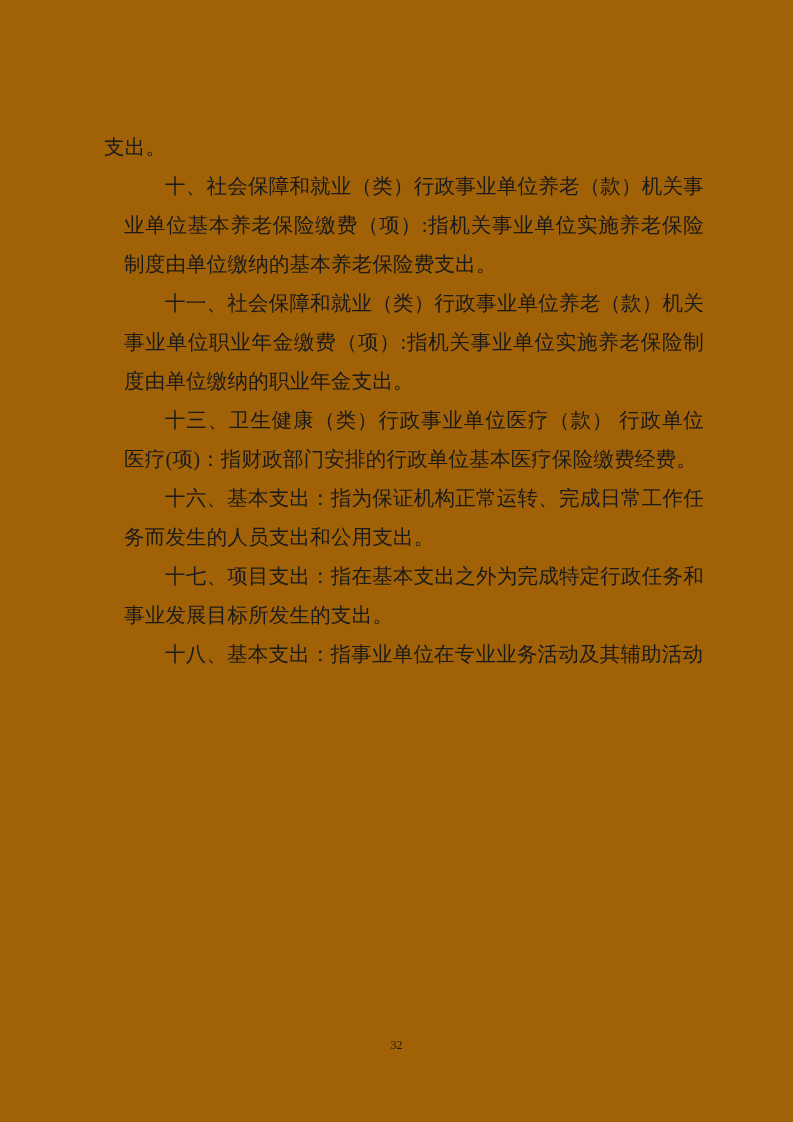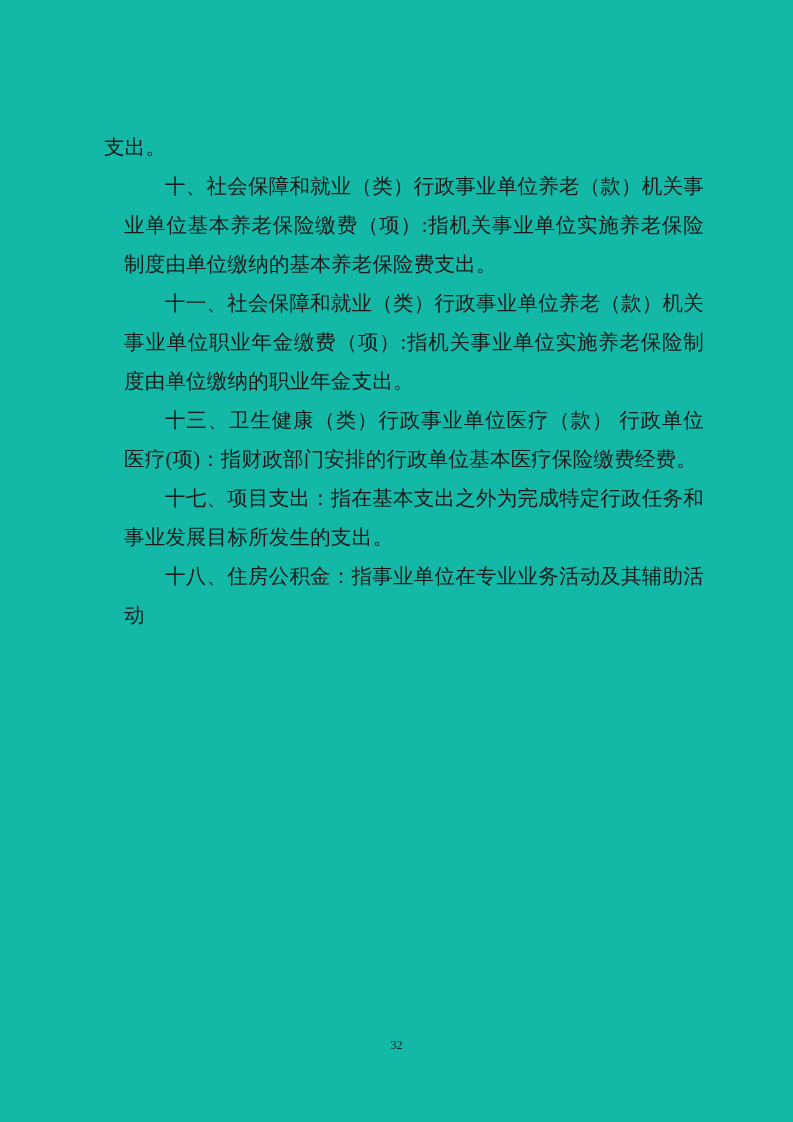--- a/index.html
+++ b/index.html
@@ -5,21 +5,21 @@
   html, body {
     margin: 0;
     padding: 0;
     background: #f0f0ee;
   }
   .page {
     position: relative;
     width: 793px;
     height: 1122px;
     margin: 0 auto;
-    background: #14b8a6;
+    background: #a16207;
     box-sizing: border-box;
     overflow: hidden;
   }
   .content {
     position: absolute;
     left: 104px;
     top: 128px;
     width: 600px;
   }
   .para {
@@ -49,17 +49,18 @@
 </style>
 </head>
 <body>
 
 <div class="page">
   <div class="content">
     <p class="para">支出。</p>
     <p class="para indent">十、社会保障和就业（类）行政事业单位养老（款）机关事业单位基本养老保险缴费（项）:指机关事业单位实施养老保险制度由单位缴纳的基本养老保险费支出。</p>
     <p class="para indent">十一、社会保障和就业（类）行政事业单位养老（款）机关事业单位职业年金缴费（项）:指机关事业单位实施养老保险制度由单位缴纳的职业年金支出。</p>
     <p class="para indent">十三、卫生健康（类）行政事业单位医疗（款） 行政单位医疗(项)：指财政部门安排的行政单位基本医疗保险缴费经费。</p>
+    <p class="para indent">十六、基本支出：指为保证机构正常运转、完成日常工作任务而发生的人员支出和公用支出。</p>
     <p class="para indent">十七、项目支出：指在基本支出之外为完成特定行政任务和事业发展目标所发生的支出。</p>
-    <p class="para indent">十八、住房公积金：指事业单位在专业业务活动及其辅助活动</p>
+    <p class="para indent">十八、基本支出：指事业单位在专业业务活动及其辅助活动</p>
   </div>
   <div class="page-number">32</div>
 </div>
 
 </body></html>

